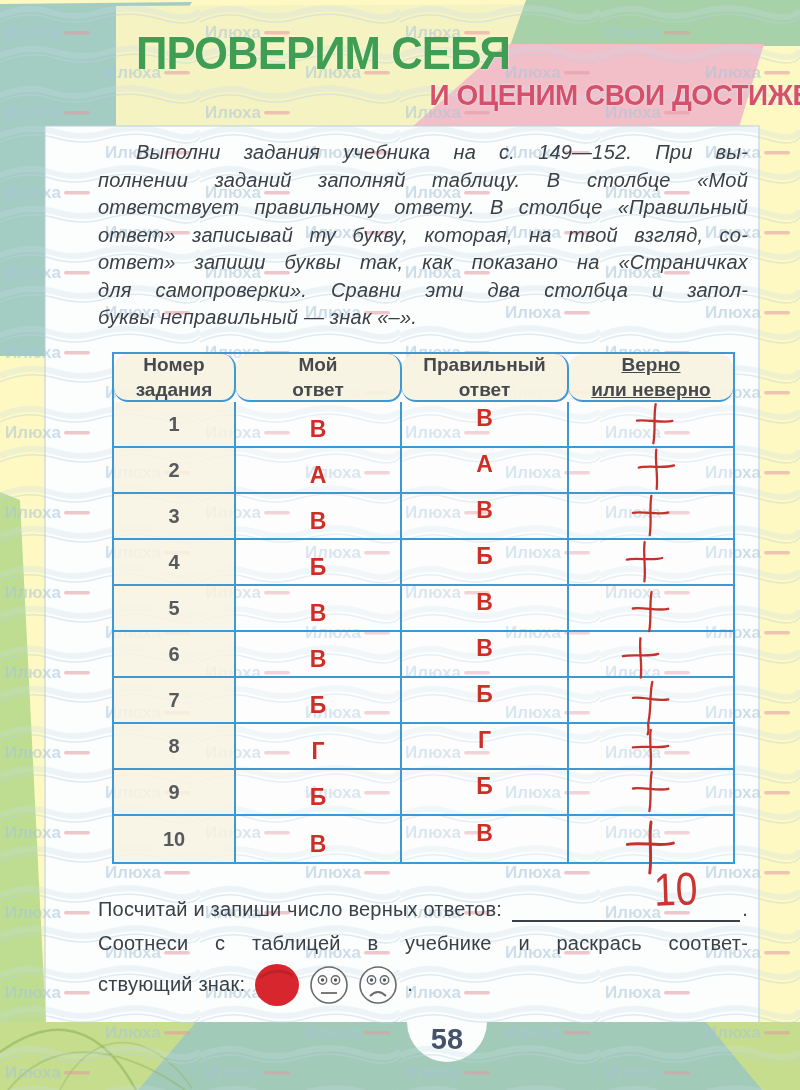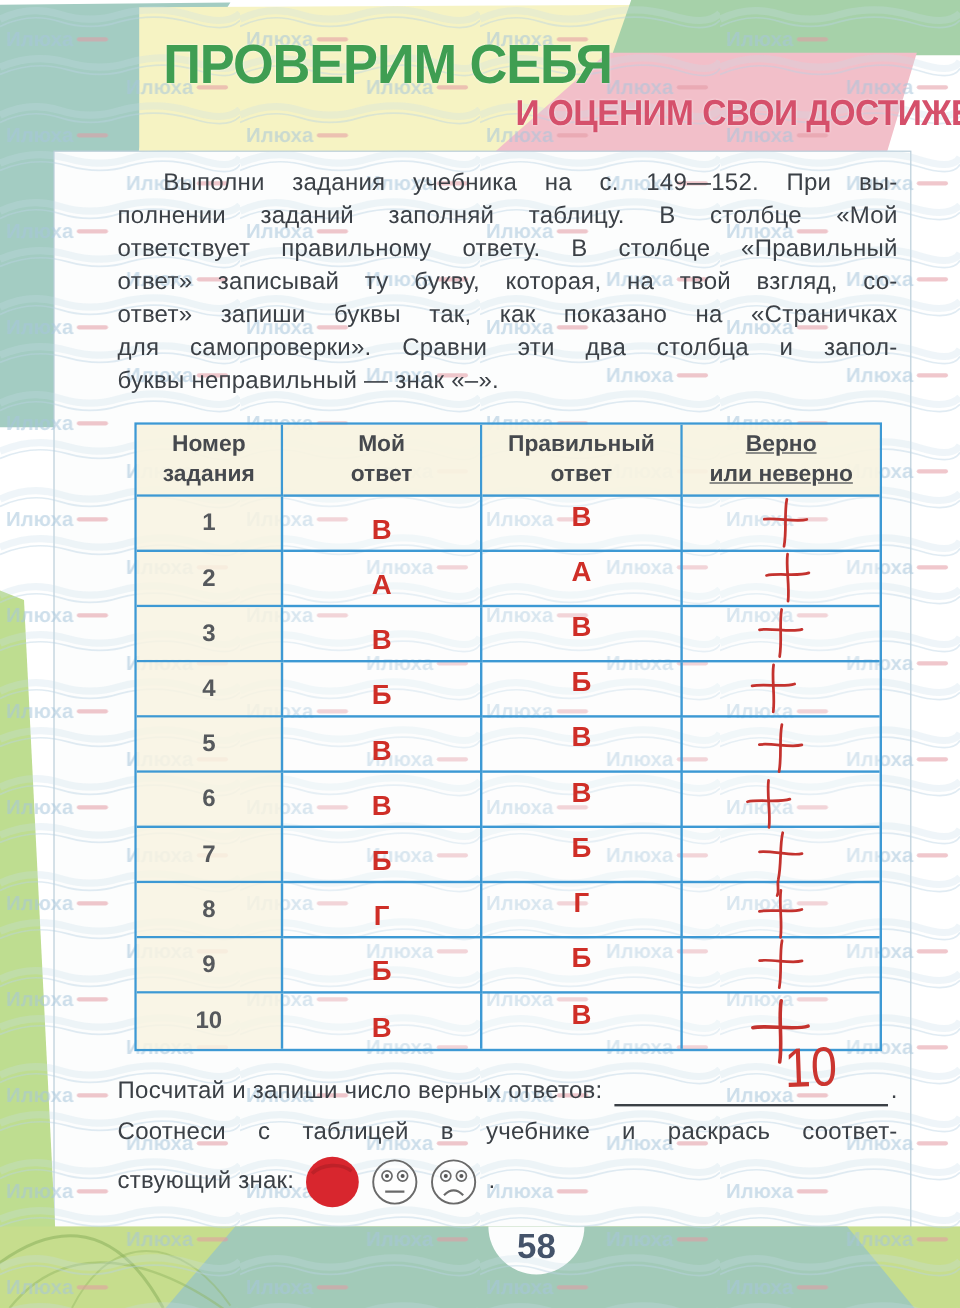--- a/index.html
+++ b/index.html
@@ -1,19 +1,19 @@
 <!DOCTYPE html>
 <html><head>
 <meta charset="utf-8">
 <style>
   * { margin:0; padding:0; box-sizing:border-box; }
   html,body { background:#cfd8de; }
   .page {
     position:relative; width:800px; height:1090px; overflow:hidden;
-    background:#ffffff;
+    background:#fef9c3;
     font-family:"Liberation Sans", sans-serif;
     color:#3b4046;
   }
   .bg, .wm { position:absolute; left:0; top:0; width:800px; height:1090px; pointer-events:none; }
   .bg { z-index:1; } .wm { z-index:2; opacity:.55; }
   .content { position:absolute; inset:0; z-index:3; }
 
   .title1 {
     position:absolute; left:136px; top:26px;
     font-size:46px; font-weight:bold; letter-spacing:-1px;
@@ -21,36 +21,36 @@
     text-shadow:0 0 2px rgba(255,255,255,.8);
   }
   .title2 {
     position:absolute; left:404px; top:78px; width:366px; text-align:right;
     font-size:30px; font-weight:bold; letter-spacing:-.5px;
     color:#d5506b; white-space:nowrap; transform:scaleX(.93); transform-origin:right;
     text-shadow:0 0 2px rgba(255,255,255,.8);
   }
 
   .para { position:absolute; left:98px; top:139px; width:650px;
-    font-size:20px; line-height:27.5px; letter-spacing:.2px; color:#3b4046; }
+    font-size:20px; line-height:27.5px; letter-spacing:.2px; color:#3b4046;font-style:italic; }
   .para-line { text-align:justify; text-align-last:justify; white-space:normal; }
   .para-line.first { text-indent:38px; }
   .para-line.last { text-align-last:left; }
 
   .tbl {
     position:absolute; left:112px; top:352px; width:623px;
     display:grid; grid-template-columns:122px 166px 167px 1fr;
     border:2.5px solid #3d99d4; background:rgba(255,255,255,.25);
   }
   .cell { border-right:2px solid #3d99d4; border-bottom:2px solid #3d99d4;
     display:flex; align-items:center; justify-content:center; text-align:center; }
   .cell.c4 { border-right:none;text-decoration:underline; }
   .cell:nth-last-child(-n+4) { border-bottom:none; }
-  .th { height:60px; background:rgba(247,243,224,.9); font-weight:bold;
-        font-size:19px; line-height:1.32; color:#46494e; }
+  .th { height:48px; background:rgba(247,243,224,.9); font-weight:bold;
+        font-size:19px; line-height:1.32; color:#46494e;border-radius:14px; }
   .td { height:46px; }
   .td.c1 { background:rgba(247,243,224,.8); font-weight:bold; font-size:20px; color:#56595d; }
   .letter { font-weight:bold; font-size:23px; color:#cf2e27; }
   .td.c2 .letter { transform:translateY(5px); }
   .td.c3 .letter { transform:translateY(-6px); }
   .td.c4 { overflow:visible; }
   .mark-svg { overflow:visible; }
   .m1 .mark-svg{transform:rotate(2deg) translateX(4px);}
   .m2 .mark-svg{transform:rotate(-2deg) translateX(6px);}
   .m3 .mark-svg{transform:rotate(1deg);}

